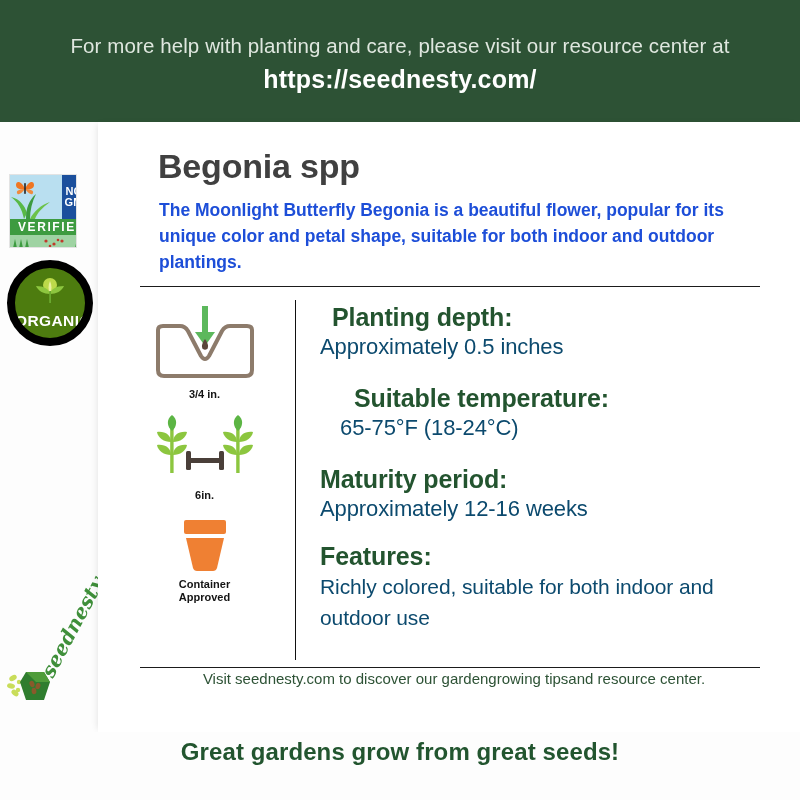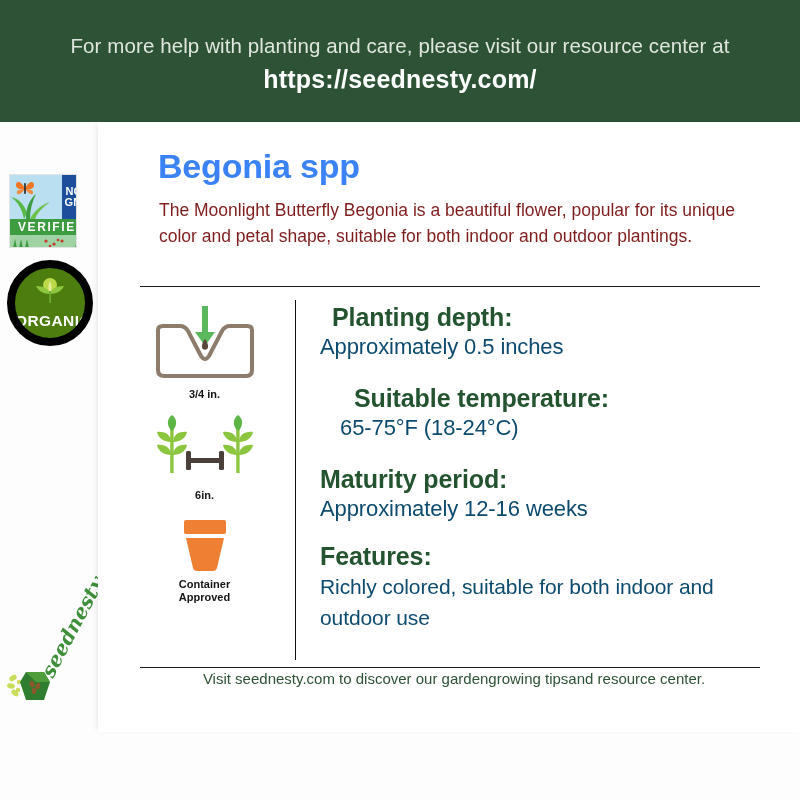--- a/index.html
+++ b/index.html
@@ -88,25 +88,25 @@
   }
 
   
   .card{
     position:absolute;left:98px;top:122px;width:702px;height:610px;
     background:#ffffff;
     box-shadow:-3px 0 7px -3px rgba(0,0,0,.12);
   }
   .title{
     position:absolute;left:60px;top:25px;
-    color:#3b82f6;font-size:34px;font-weight:700;letter-spacing:-.2px;
+    color:#404040;font-size:34px;font-weight:700;letter-spacing:-.2px;
   }
   .desc{
     position:absolute;left:61px;top:76px;width:600px;
-    color:#7f1d1d;font-size:17.5px;line-height:1.48;font-weight:400;
+    color:#1d4ed8;font-size:17.5px;line-height:1.48;font-weight:700;
   }
   .rule-top{
     position:absolute;left:42px;top:164px;width:620px;height:0;
     border-top:1.5px solid #1b1b1b;
   }
   .rule-bot{
     position:absolute;left:42px;top:545px;width:620px;height:0;
     border-top:1.5px solid #1b1b1b;
   }
   .vrule{
@@ -319,14 +319,17 @@
       </div>
       <div class="block blk-feat">
         <h3>Features:</h3>
         <p>Richly colored, suitable for both indoor and outdoor use</p>
       </div>
     </div>
 
     <div class="cardfoot">Visit seednesty.com to discover our gardengrowing tipsand resource center.</div>
   </div>
 
+  <div class="tagline">
+    <span>Great gardens grow from great seeds!</span>
+  </div>
 
 </div>
 
 </body></html>

